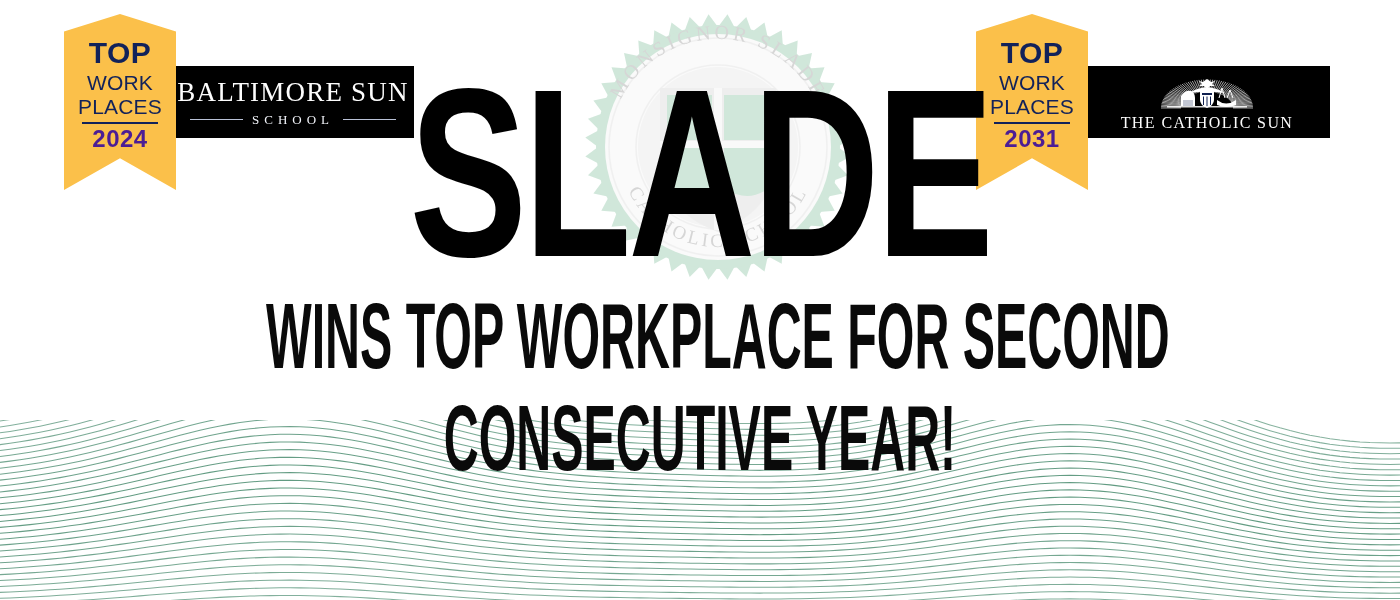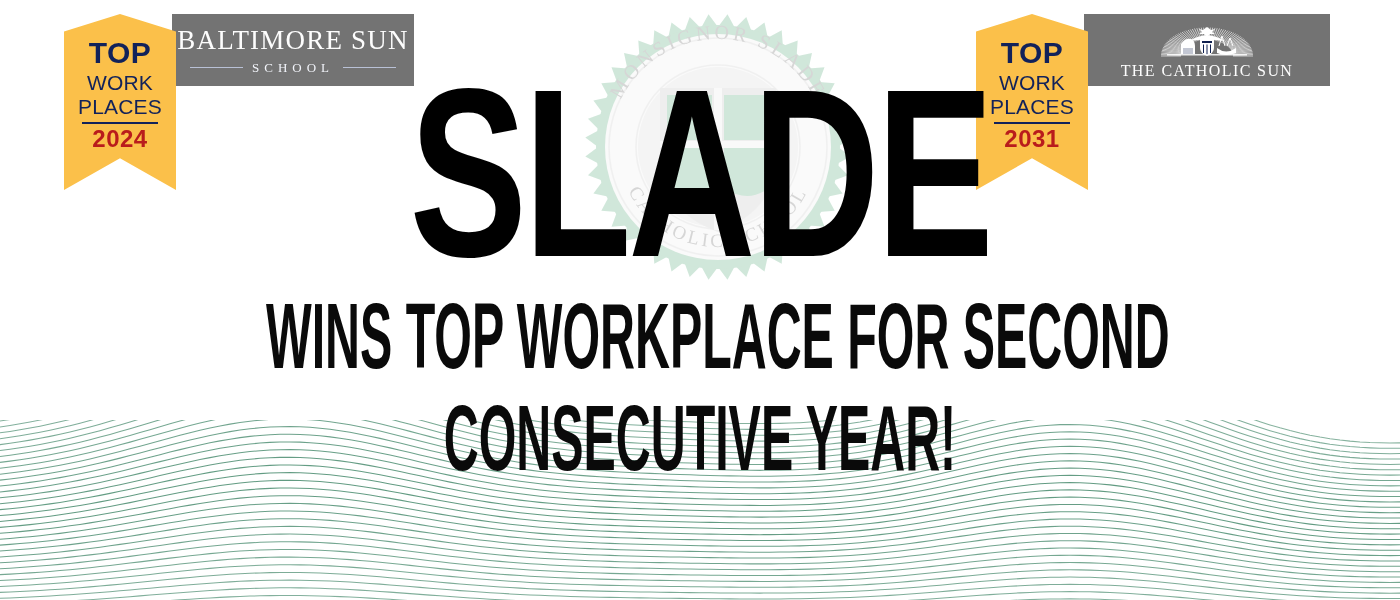--- a/index.html
+++ b/index.html
@@ -36,26 +36,26 @@
     font-size:30px; font-weight:bold; color:#12225a;
     letter-spacing:.5px; line-height:1; font-family:"Liberation Sans", sans-serif;
   }
   .ribbon-work, .ribbon-places {
     font-size:21px; color:#12225a; line-height:1.12;
     font-family:"Liberation Sans", sans-serif; letter-spacing:.2px;
   }
   .ribbon-work { margin-top:3px; }
   .ribbon-rule { width:76px; height:2px; background:#12225a; margin:4px 0 3px; }
   .ribbon-year {
-    font-size:24px; font-weight:bold; color:#b91c1c; line-height:1;
+    font-size:24px; font-weight:bold; color:#4c1d95; line-height:1;
     font-family:"Liberation Sans", sans-serif; letter-spacing:.5px;
   }
 
   .sun-plate {
-    background:#737373; height:72px; margin-left:-4px;
+    background:#000000; height:72px; margin-top:52px; margin-left:-4px;
     display:flex; flex-direction:column; align-items:center; justify-content:center;
     z-index:1;
   }
   #plate-2024 { width:242px; }
   #plate-2025 { width:246px; }
 
   .bsm-title {
     font-family:"Liberation Serif", serif; color:#fdfdfd;
     font-size:27px; letter-spacing:1.2px; line-height:1; font-weight:normal;
   }

